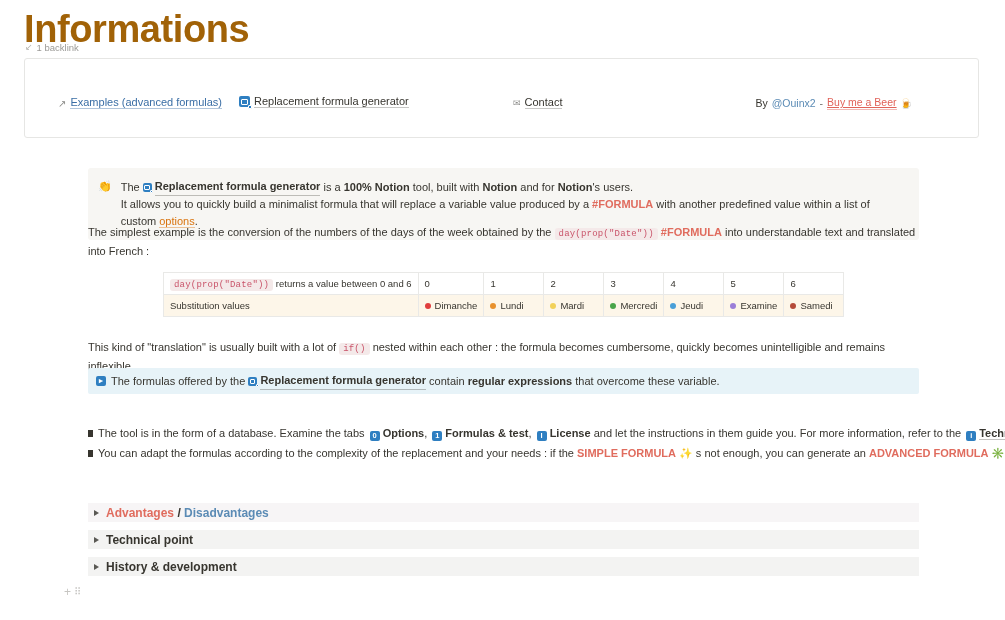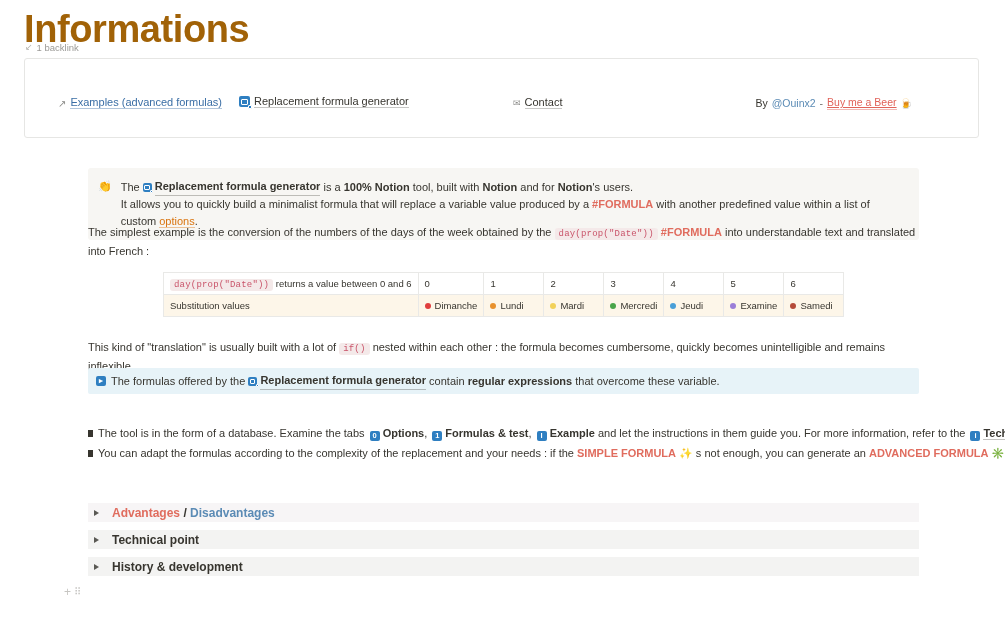--- a/index.html
+++ b/index.html
@@ -297,21 +297,21 @@
   .toggles {
     position: absolute;
     left: 88px;
     top: 503px;
     width: 831px;
   }
   .toggle {
     height: 19px;
     display: flex;
     align-items: center;
-    gap: 13px;
+    gap: 7px;
     padding-left: 4px;
     margin-bottom: 8px;
     box-sizing: border-box;
     position: relative;
   }
   .toggle .tri {
     width: 0; height: 0;
     border-left: 5px solid #5a5954;
     border-top: 3.5px solid transparent;
     border-bottom: 3.5px solid transparent;
@@ -503,21 +503,21 @@
     <span>that overcome these variable.</span>
   </span>
 </div>
 
 <div class="bullets">
 
   <div class="bullet-row">
     <span class="sq-bullet"></span><span>The tool is in the form of a database. Examine the tabs</span>
     <span class="tag-badge">0</span><span class="bold">Options</span><span>,</span>
     <span class="tag-badge">1</span><span class="bold">Formulas &amp; test</span><span>,</span>
-    <span class="tag-badge">I</span><span class="bold">Example</span>
+    <span class="tag-badge">I</span><span class="bold">License</span>
     <span>and let the instructions in them guide you. For more information, refer to the</span>
     <span class="tag-badge">i</span><span class="tech-link">Technical point</span>
   </div>
 
   <div class="bullet-row">
     <span class="sq-bullet"></span><span>You can adapt the formulas according to the complexity of the replacement and your needs : if the</span>
     <span class="simple-formula bold">SIMPLE FORMULA</span>
     <span>✨</span>
     <span>s not enough, you can generate an</span>
     <span class="advanced-formula bold">ADVANCED FORMULA</span>

